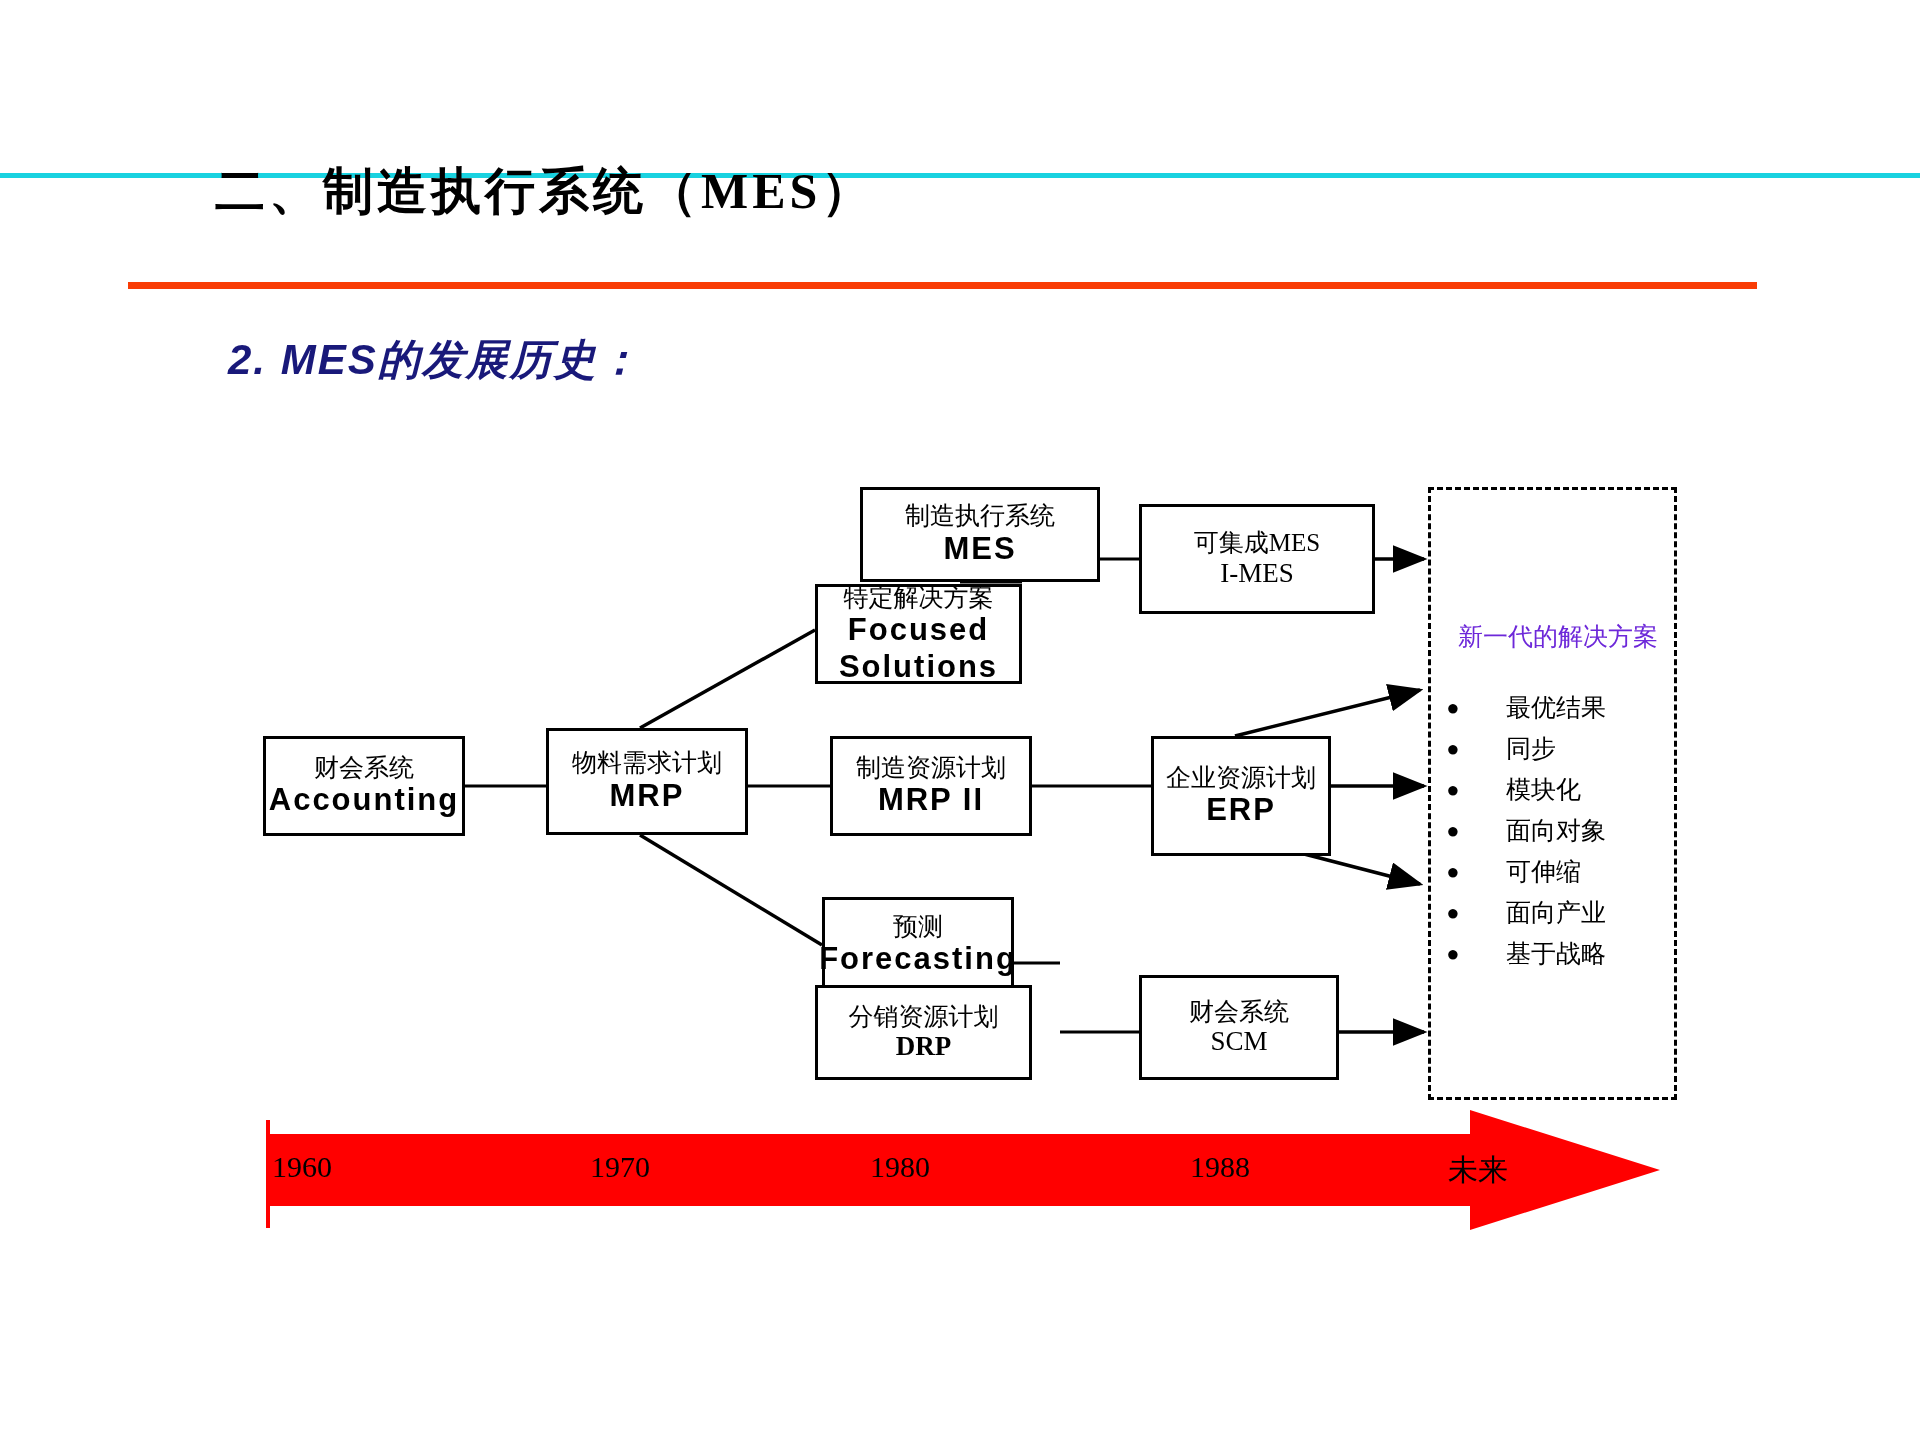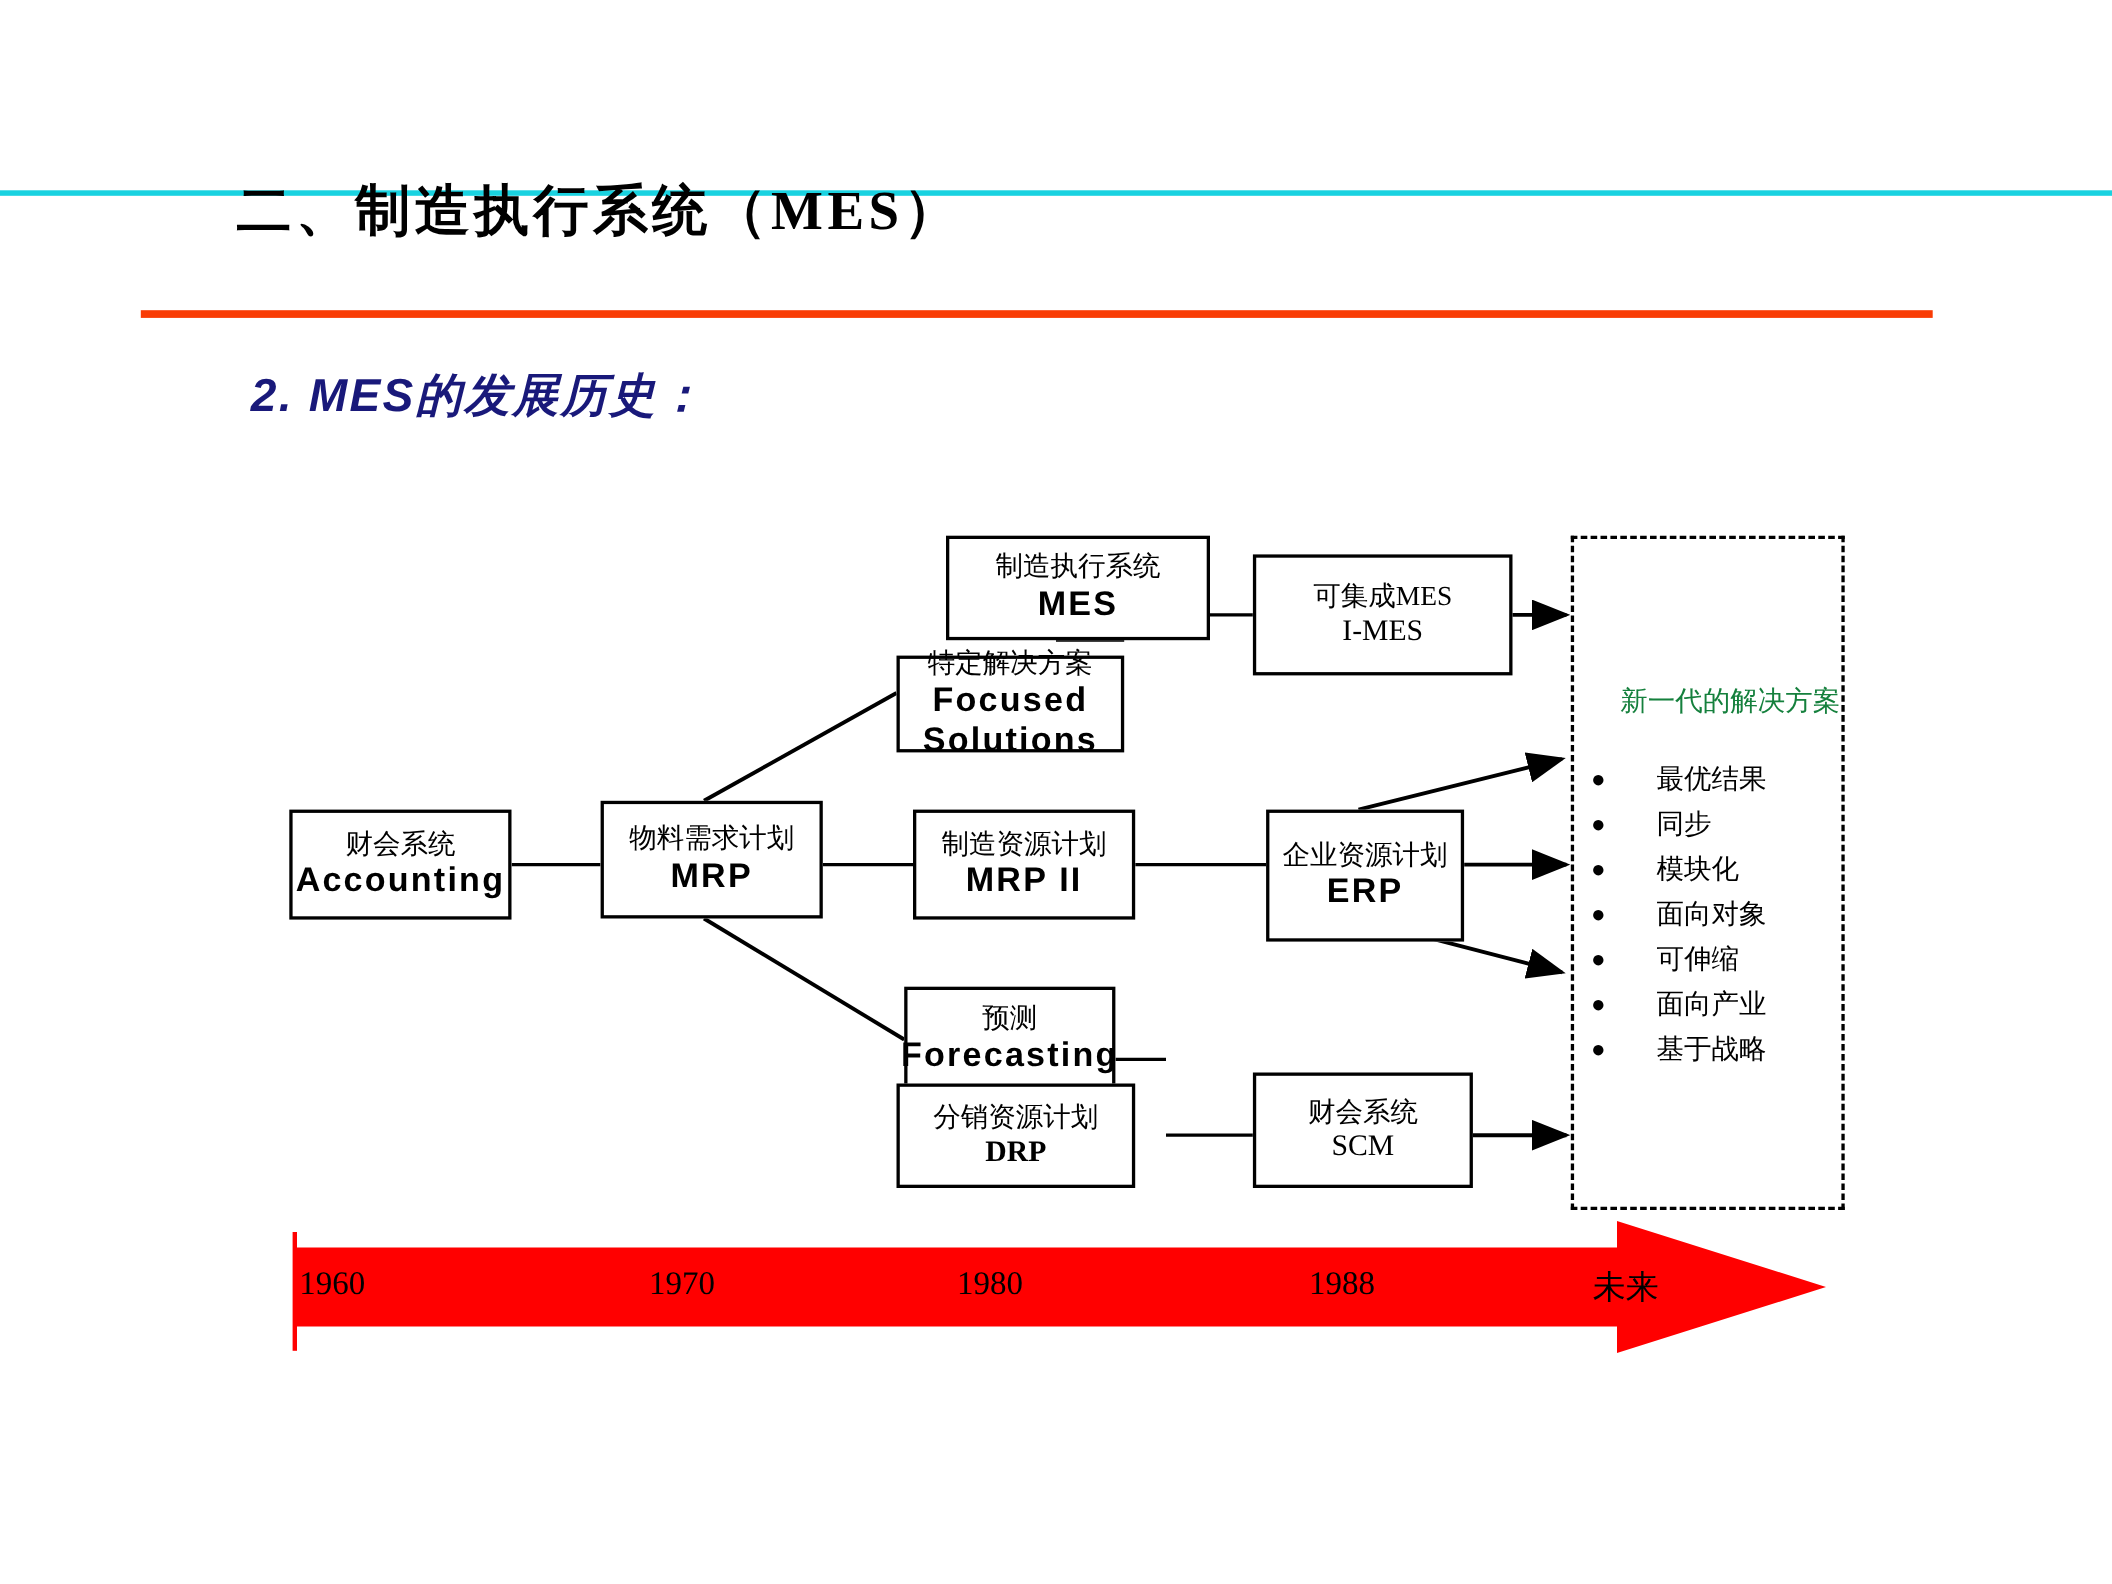--- a/index.html
+++ b/index.html
@@ -109,21 +109,21 @@
     font-size: 25px;
     white-space: nowrap;
   }
 
   
   #node-accounting   { left: 263px;  top: 736px;  width: 202px; height: 100px; }
   #node-mrp          { left: 546px;  top: 728px;  width: 202px; height: 107px; }
   #node-mrp2         { left: 830px;  top: 736px;  width: 202px; height: 100px; }
   #node-erp          { left: 1151px; top: 736px;  width: 180px; height: 120px; }
   #node-mes          { left: 860px;  top: 487px;  width: 240px; height: 95px; }
-  #node-focused      { left: 815px;  top: 596px;  width: 207px; height: 88px; }
+  #node-focused      { left: 815px;  top: 584px;  width: 207px; height: 100px; }
   #node-imes         { left: 1139px; top: 504px;  width: 236px; height: 110px; align-items: center; }
   #node-forecasting  { left: 822px;  top: 897px;  width: 192px; height: 96px; }
   #node-drp          { left: 815px;  top: 985px;  width: 217px; height: 95px; }
   #node-scm          { left: 1139px; top: 975px;  width: 200px; height: 105px; }
 
   
   .dashed-panel {
     position: absolute;
     left: 1428px;
     top: 487px;
@@ -134,22 +134,22 @@
     background: transparent;
     z-index: 4;
   }
   .panel-heading {
     position: absolute;
     left: 1443px;
     top: 620px;
     width: 230px;
     font-family: "Liberation Serif", "DejaVu Serif", serif;
     font-size: 25px;
-    color: #15803d;
-    text-align: right;
+    color: #6d28d9;
+    text-align: center;
     white-space: nowrap;
     z-index: 6;
   }
   .bullet-list {
     position: absolute;
     left: 1440px;
     top: 687px;
     width: 240px;
     z-index: 6;
   }

